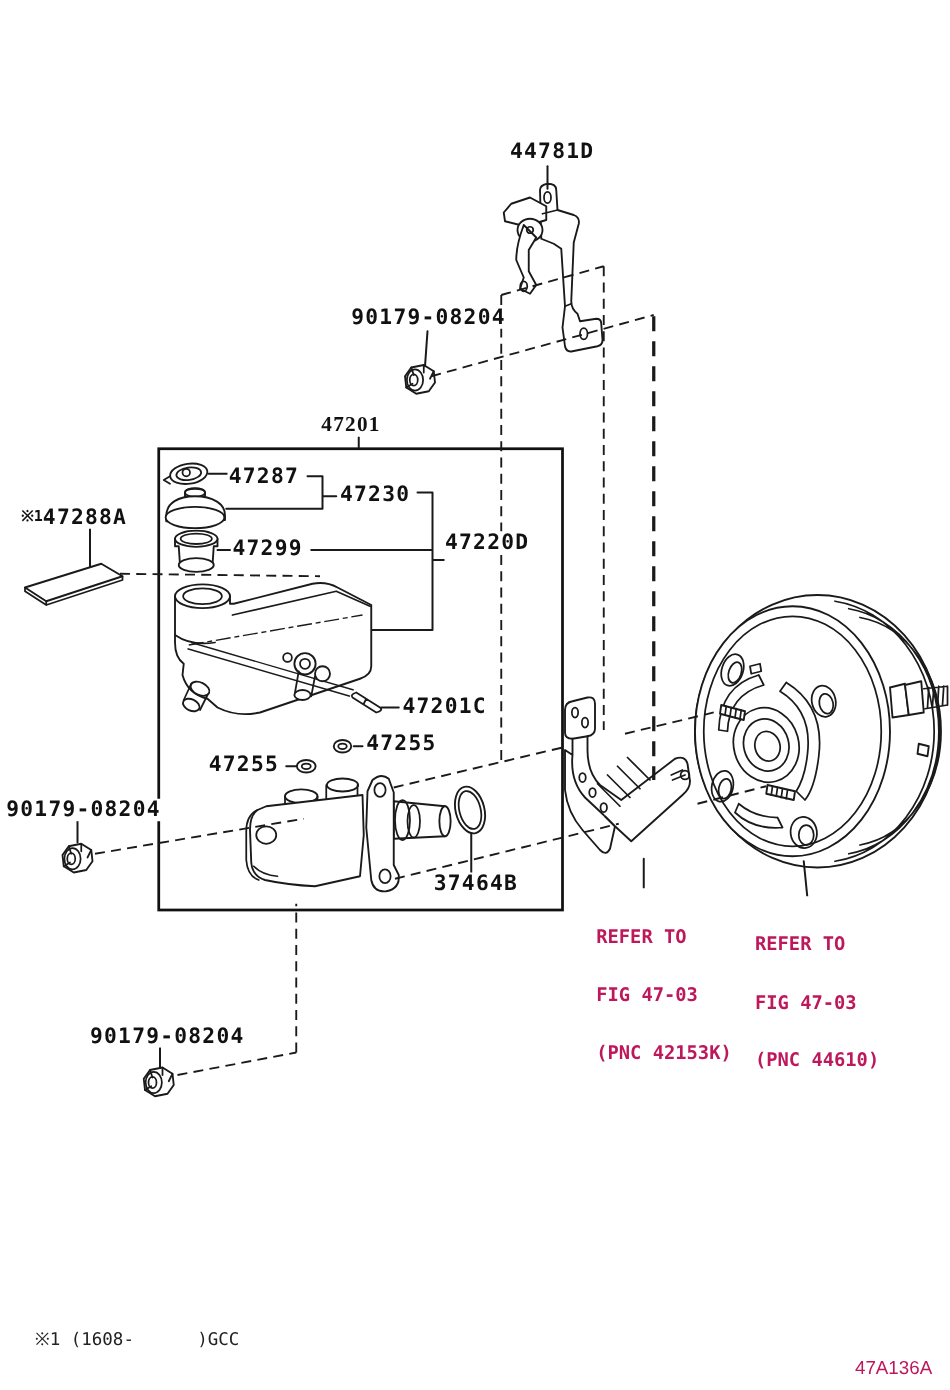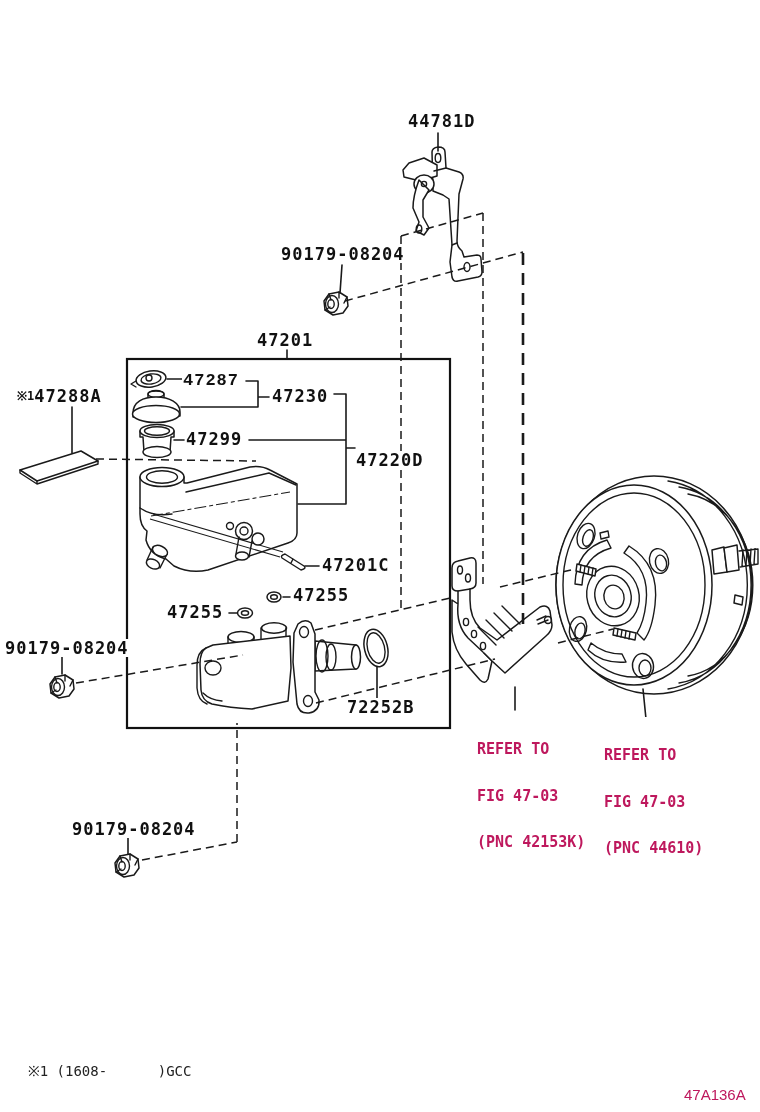--- a/index.html
+++ b/index.html
@@ -216,31 +216,31 @@
     <path class="ln" d="M62,657 L62,674"></path>
     <path class="ln" d="M377,667 L377,702"></path>
     <path class="ln" d="M128,838 L128,854"></path>
     <path class="ln" d="M515,687 L515,710"></path>
     <path class="ln" d="M643,689 L646,719"></path>
   </g>
 </svg>
 
 <div class="pn" style="left:407px;top:112px;text-align:right;">44781D</div>
 <div class="pn" style="left:280px;top:245px;">90179-08204</div>
-<div class="pn" style="left:256px;top:331px;">47201</div>
-<div class="pn" style="left:182px;top:372px;font-family:Liberation Mono, monospace;">47287</div>
-<div class="pn" style="left:16px;top:387px;"><span class="pref">※1</span><span>47288A</span></div>
+<div class="pn" style="left:256px;top:331px;font-family:Liberation Serif, serif;">47201</div>
+<div class="pn" style="left:182px;top:372px;">47287</div>
+<div class="pn" style="left:16px;top:404px;"><span class="pref">※1</span><span>47288A</span></div>
 <div class="pn" style="left:271px;top:387px;">47230</div>
 <div class="pn" style="left:185px;top:430px;">47299</div>
-<div class="pn" style="left:355px;top:451px;">47220D</div>
+<div class="pn" style="left:355px;top:425px;">47220D</div>
 <div class="pn" style="left:321px;top:556px;">47201C</div>
 <div class="pn" style="left:292px;top:586px;">47255</div>
 <div class="pn" style="left:166px;top:603px;">47255</div>
 <div class="pn" style="left:4px;top:639px;">90179-08204</div>
-<div class="pn" style="left:346px;top:698px;">72252B</div>
+<div class="pn" style="left:346px;top:698px;">37464B</div>
 <div class="pn" style="left:71px;top:820px;">90179-08204</div>
 
 <div class="note" style="left:477px;top:711px;">
   <div>REFER TO</div>
   <div>FIG 47-03</div>
   <div>(PNC 42153K)</div>
 </div>
 <div class="note" style="left:604px;top:717px;">
   <div>REFER TO</div>
   <div>FIG 47-03</div>

